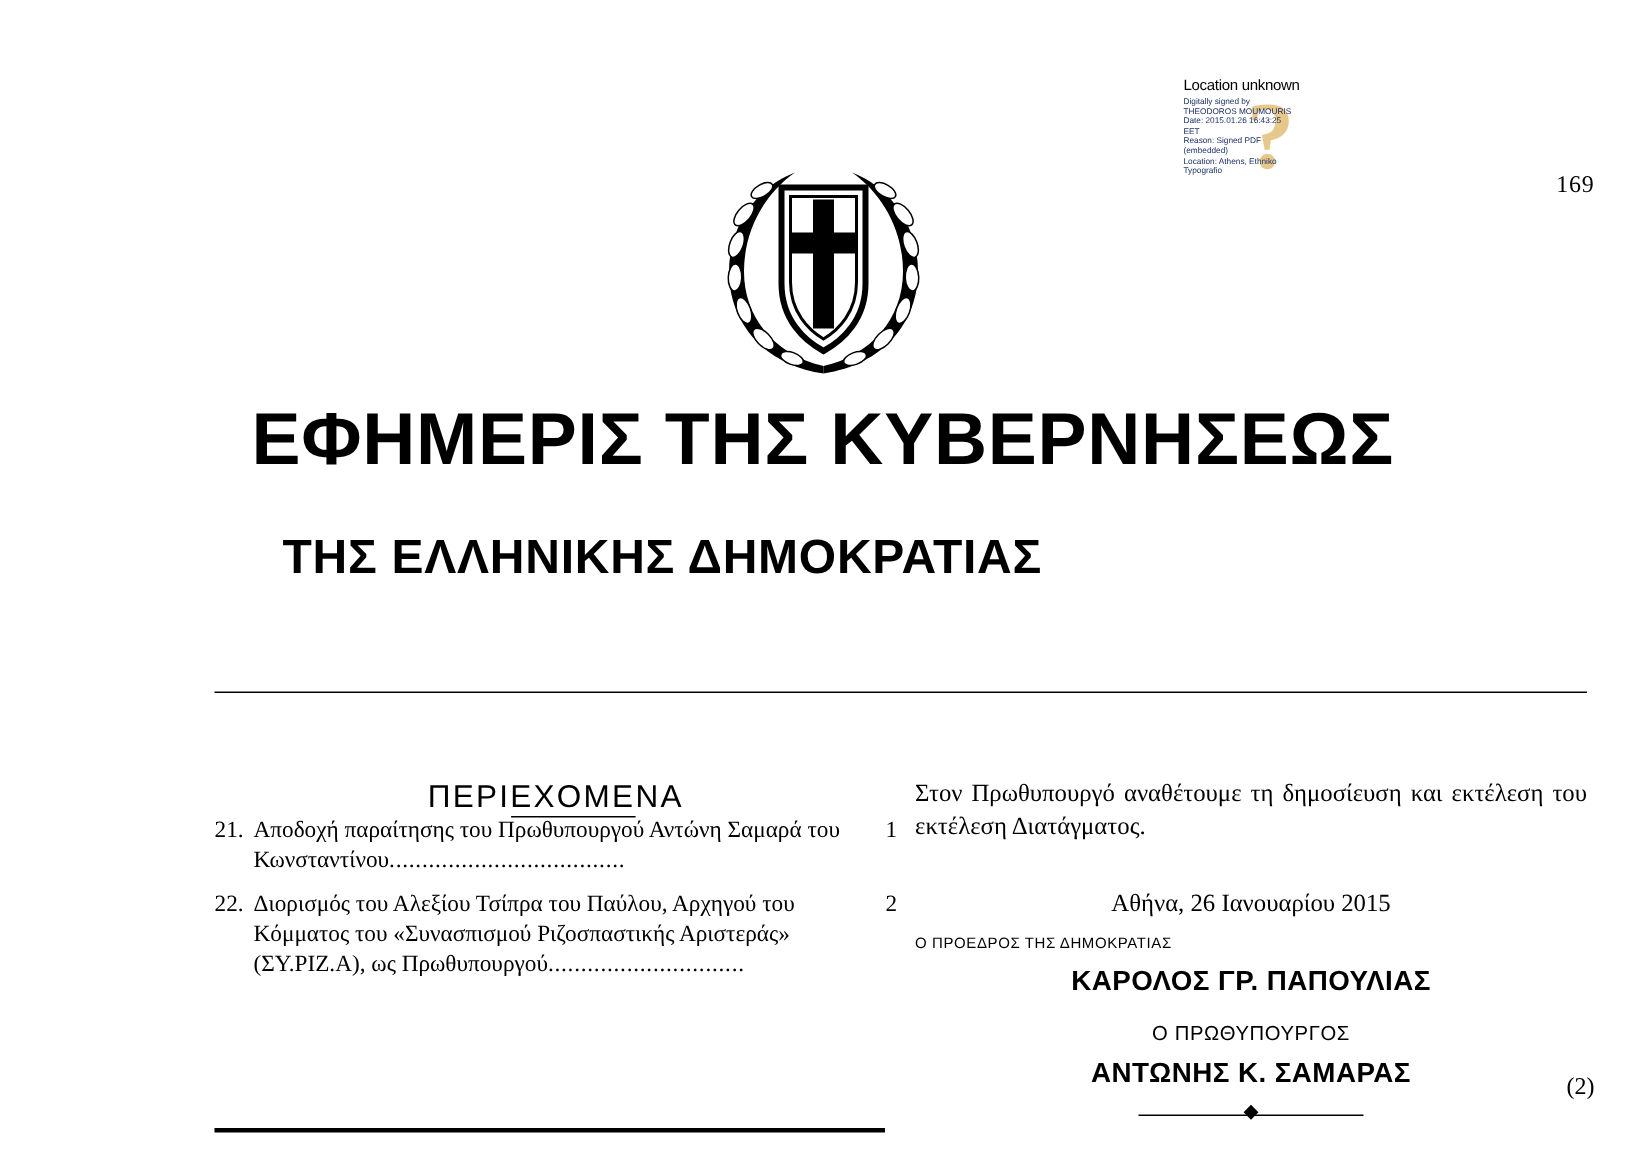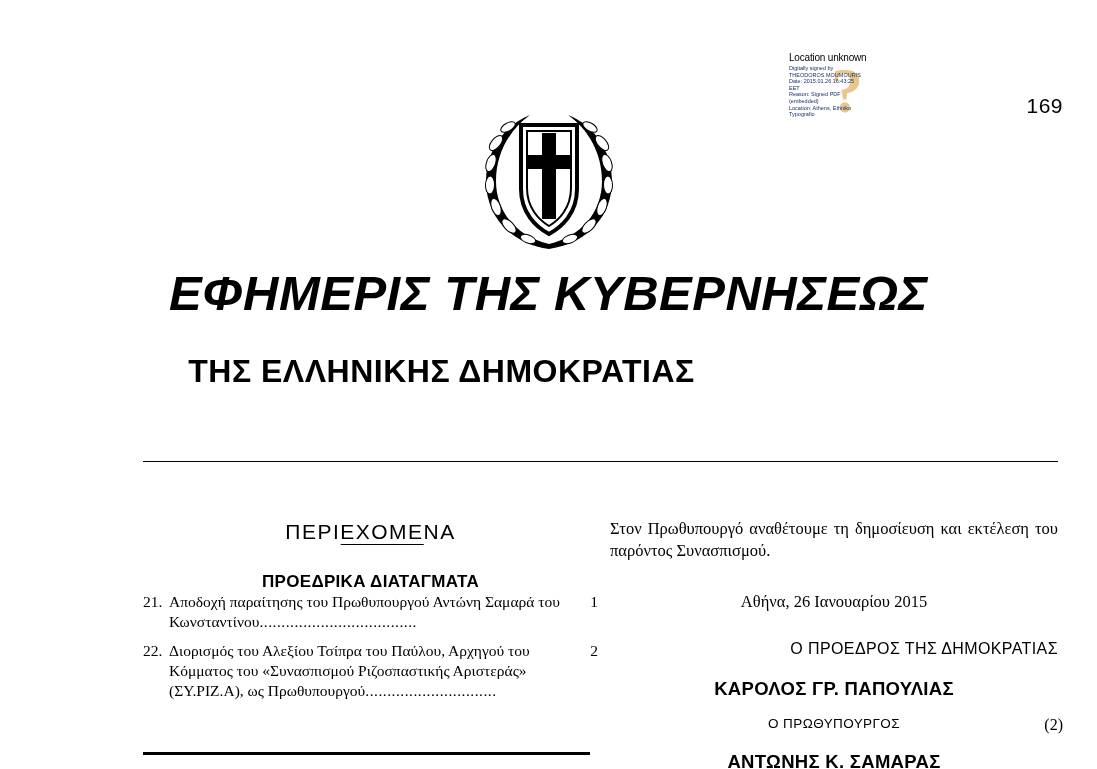--- a/index.html
+++ b/index.html
@@ -18,24 +18,24 @@
 
   .page {
     position: relative;
     width: 1097px;
     height: 769px;
   }
 
   
   .page-number {
     position: absolute;
-    top: 94px;
+    top: 115px;
     right: 34px;
-    font-size: 21px;
-    font-family: Liberation Sans, sans-serif;
+    font-size: 16px;
+    font-family: Liberation Serif, serif;
     letter-spacing: 0.5px;
   }
 
   
   .sig-stamp {
     position: absolute;
     top: 52px;
     left: 789px;
     width: 112px;
     height: 85px;
@@ -90,21 +90,20 @@
   .masthead-main {
     position: absolute;
     top: 265px;
     left: 0;
     width: 1097px;
     text-align: center;
     font-size: 49px;
     font-weight: bold;
     letter-spacing: 0.5px;
     white-space: nowrap;
-    font-style: italic;
   }
   .masthead-sub {
     position: absolute;
     top: 353px;
     left: 0;
     width: 883px;
     text-align: center;
     font-size: 32px;
     font-weight: bold;
     letter-spacing: 0.5px;
@@ -234,31 +233,31 @@
     line-height: 22px;
     text-align: justify;
   }
   .rc-place {
     text-align: center;
     font-family: "Liberation Serif", serif;
     font-size: 16.5px;
     margin-top: 30px;
   }
   .rc-role {
-    text-align: right;
-    font-size: 16px;
+    text-align: left;
+    font-size: 10px;
     letter-spacing: 0.4px;
-    margin-top: 28px;
+    margin-top: 12px;
   }
   .rc-name {
     text-align: center;
     font-size: 18.5px;
     font-weight: bold;
     letter-spacing: 0.3px;
-    margin-top: 20px;
+    margin-top: 8px;
   }
   .rc-role2 {
     text-align: center;
     font-size: 13.5px;
     letter-spacing: 0.4px;
     margin-top: 16px;
   }
   .diamond-sep {
     text-align: center;
     margin-top: 10px;
@@ -353,40 +352,39 @@
   </div>
 
   <div class="masthead-main">ΕΦΗΜΕΡΙΣ ΤΗΣ ΚΥΒΕΡΝΗΣΕΩΣ</div>
   <div class="masthead-sub">ΤΗΣ ΕΛΛΗΝΙΚΗΣ ΔΗΜΟΚΡΑΤΙΑΣ</div>
 
   <div class="rule-top"></div>
 
   <div class="col-left">
     <div class="contents-title"><span>ΠΕΡΙ</span><span class="underline-part">ΕΧΟΜΕ</span><span>ΝΑ</span></div>
 
-    <div class="section-title">ΠΡΟΕΔΡΙΚΑ ΔΙΑΤΑΓΜΑΤΑ</div>
 
     <div class="toc">
       <div class="toc-item">
         <span class="toc-num">21.</span>
         <span class="toc-text"><span>Αποδοχή παραίτησης του Πρωθυπουργού Αντώνη Σαμαρά του Κωνσταντίνου</span><span class="dots">....................................</span></span>
         <span class="toc-page">1</span>
       </div>
       <div class="toc-item">
         <span class="toc-num">22.</span>
         <span class="toc-text"><span>Διορισμός του Αλεξίου Τσίπρα του Παύλου, Αρχηγού του Κόμματος του «Συνασπισμού Ριζοσπαστικής Αριστεράς» (ΣΥ.ΡΙΖ.Α), ως Πρωθυπουργού</span><span class="dots">..............................</span></span>
         <span class="toc-page">2</span>
       </div>
     </div>
   </div>
 
   <div class="rule-bottom"></div>
 
   <div class="col-right">
-    <div class="rc-para">Στον Πρωθυπουργό αναθέτουμε τη δημοσίευση και εκτέλεση του παρόντος Συνασπισμού.</div>
+    <div class="rc-para">Στον Πρωθυπουργό αναθέτουμε τη δημοσίευση και εκτέλεση του εκτέλεση Διατάγματος.</div>
     <div class="rc-place">Αθήνα, 26 Ιανουαρίου 2015</div>
     <div class="rc-role">Ο ΠΡΟΕΔΡΟΣ ΤΗΣ ΔΗΜΟΚΡΑΤΙΑΣ</div>
     <div class="rc-name">ΚΑΡΟΛΟΣ ΓΡ. ΠΑΠΟΥΛΙΑΣ</div>
     <div class="rc-role2">Ο ΠΡΩΘΥΠΟΥΡΓΟΣ</div>
     <div class="rc-name">ΑΝΤΩΝΗΣ Κ. ΣΑΜΑΡΑΣ</div>
     <div class="diamond-sep">
       <span class="line"></span>
         <span class="dia"></span>
     </div>
 

